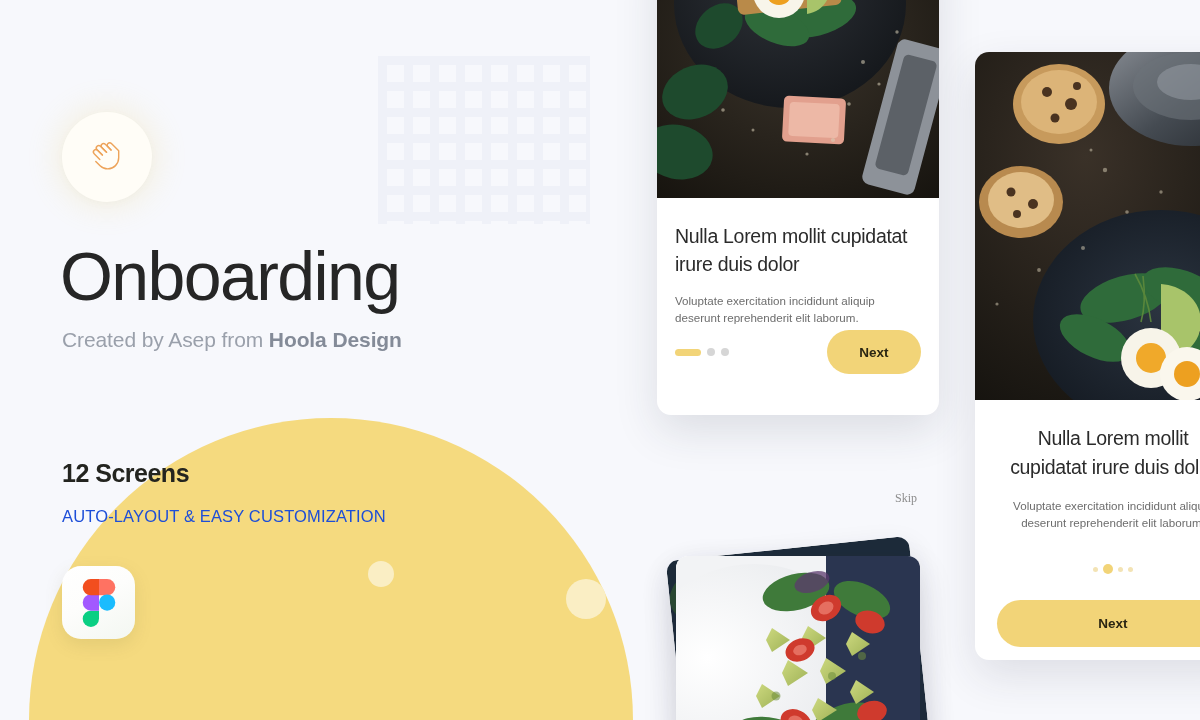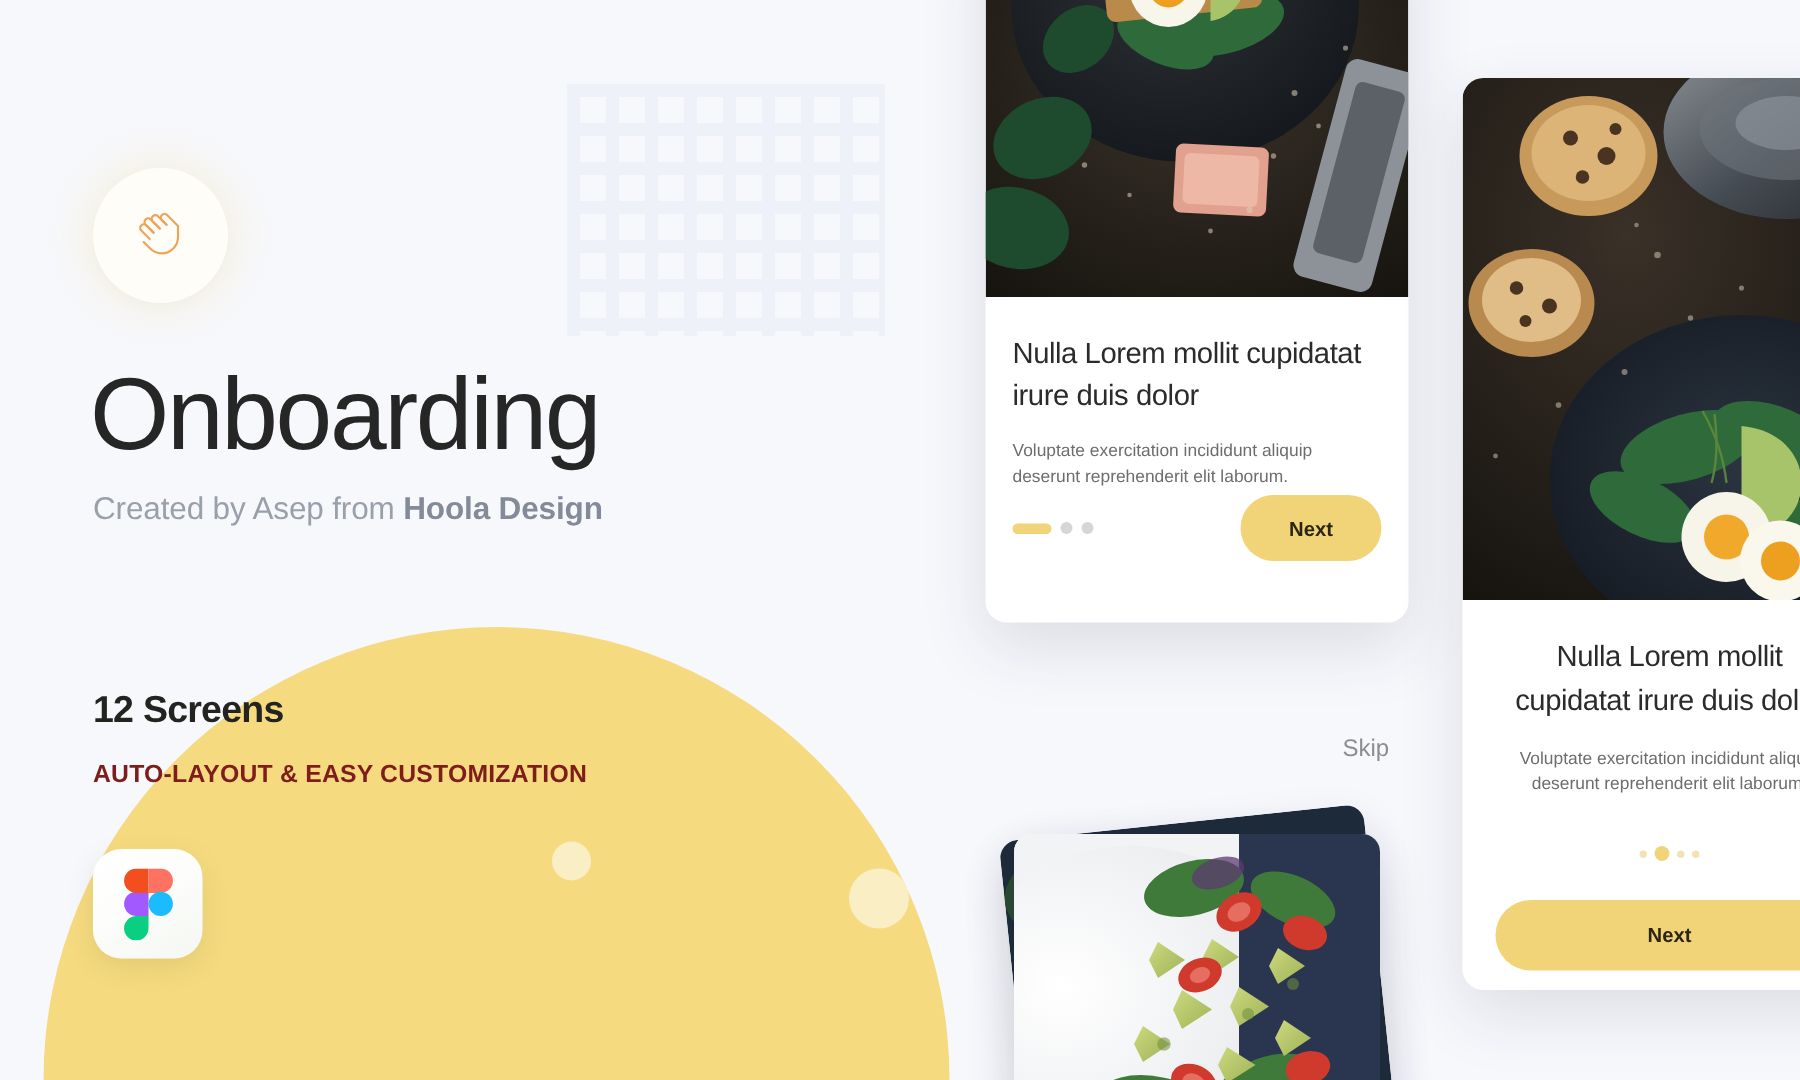--- a/index.html
+++ b/index.html
@@ -51,22 +51,22 @@
   }
   #byline .brand{ color:#848b98; font-weight:700; }
 
   #screens-count{
     position:absolute; left:62px; top:438px;
     font-size:25px; line-height:38px; font-weight:700;
     color:#23241f; letter-spacing:-.5px;
   }
   #screens-sub{
     position:absolute; left:62px; top:489px;
-    font-size:16.5px; line-height:22px; font-weight:700;
-    color:#7f1d1d; letter-spacing:.15px;text-align:right;
+    font-size:16.5px; line-height:22px; font-weight:400;
+    color:#1d4ed8; letter-spacing:.15px;text-align:right;
   }
 
   #figma-tile{
     position:absolute; left:62px; top:550px; width:73px; height:73px;
     border-radius:19px;
     background:linear-gradient(150deg,#ffffff 0%,#fdfdfc 45%,#f3f7f1 100%);
     box-shadow:0 6px 18px rgba(120,110,60,.14);
     display:flex; align-items:center; justify-content:center;
   }
   #figma-tile svg{ width:34px; height:48px; display:block; }
@@ -140,21 +140,21 @@
     left:676px; top:556px; width:244px; height:204px;
     border-radius:12px;
     box-shadow:0 14px 34px rgba(40,44,63,.14);
   }
   #card-three-front .photo, #card-three-back .photo{
     position:absolute; inset:0; width:100%; height:100%;
   }
 
   #skip-link{
     position:absolute; left:895px; top:491px;
-    font-size:16px; color:#8d8d8d; font-weight:400; cursor:pointer;
+    font-size:12px; color:#8d8d8d; font-weight:400; cursor:pointer;font-family:Liberation Serif, serif;
   }
 
   .photo svg{ width:100%; height:100%; display:block; }
 </style>
 </head>
 <body>
 
 <div id="bg-dot-grid"></div>
 <div id="hero-circle"></div>
 <div class="deco-dot" id="deco-dot-small"></div>

